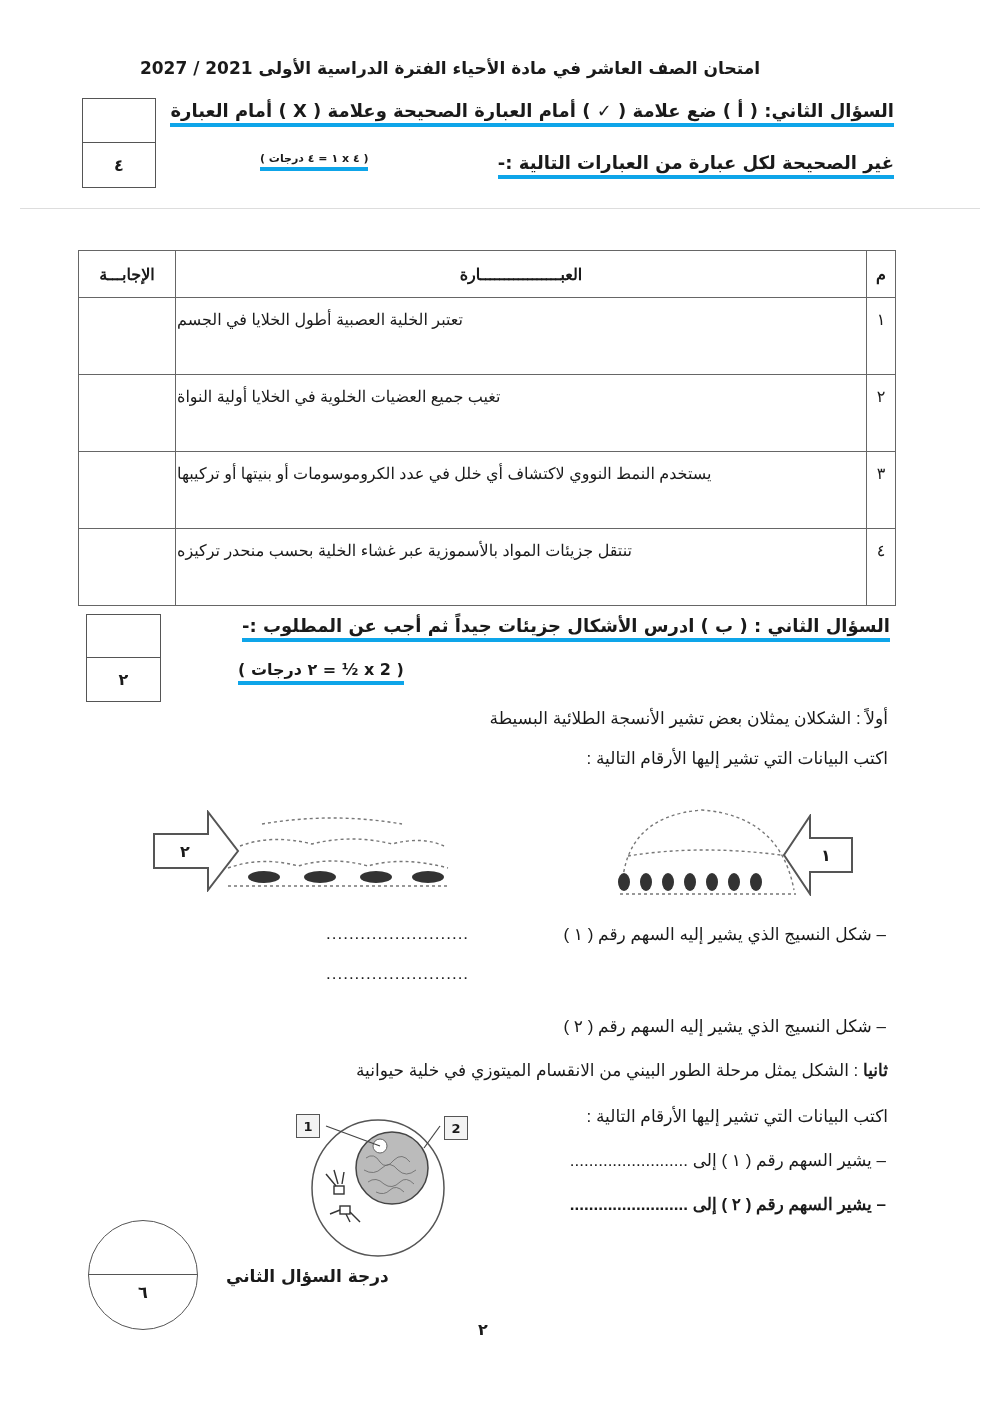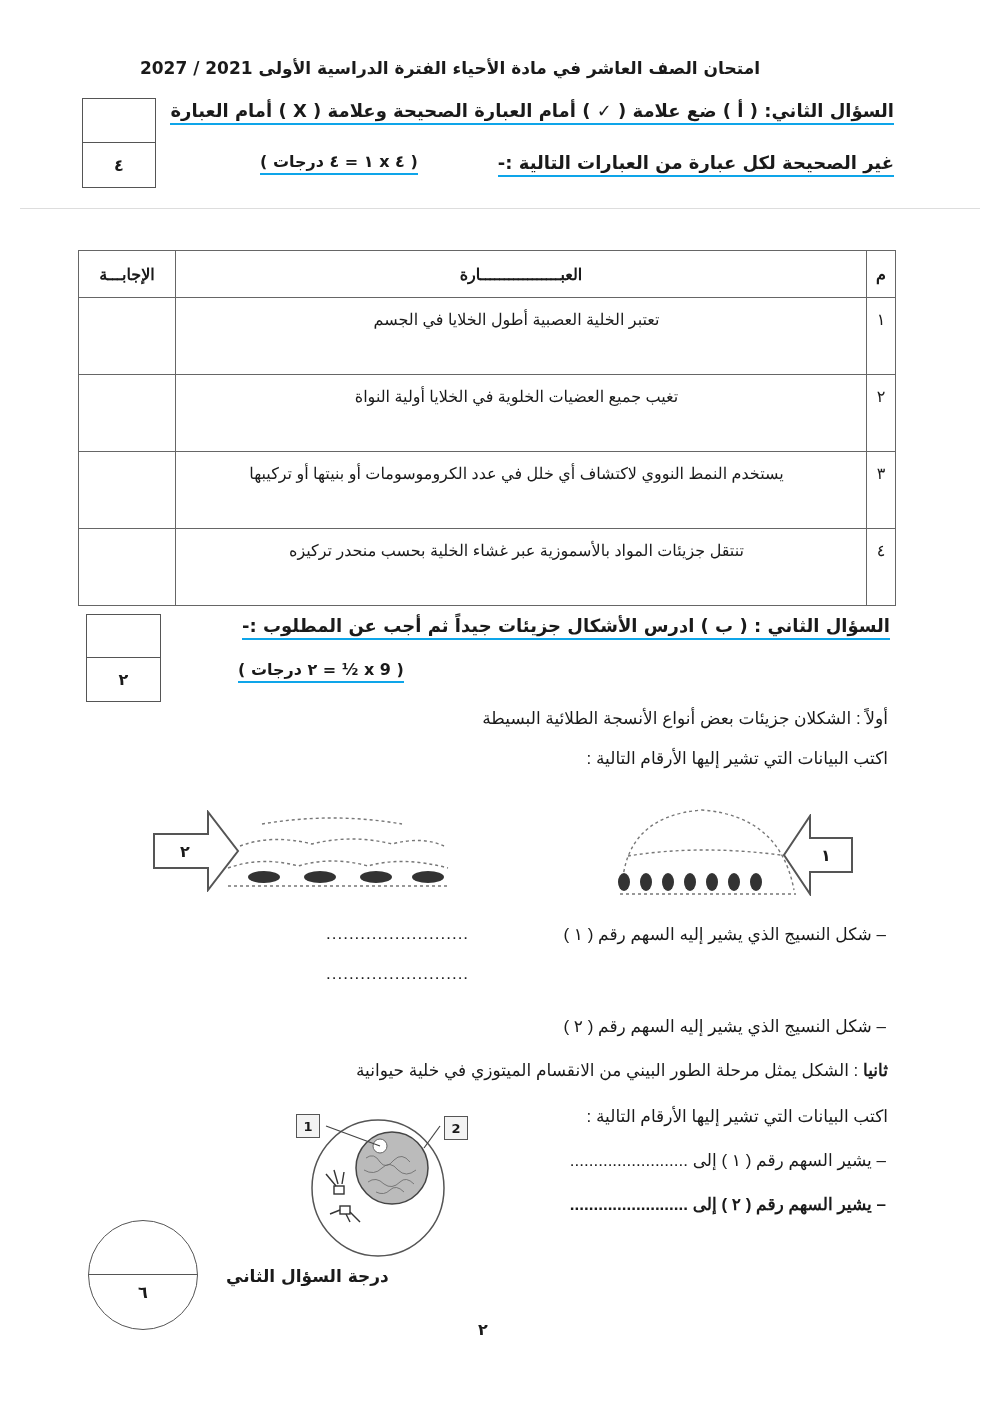--- a/index.html
+++ b/index.html
@@ -4,48 +4,48 @@
   <style>
     html, body { margin:0; padding:0; background:#ffffff; }
     body { width:992px; height:1402px; position:relative; overflow:hidden; color:#1a1a1a; font-family:"DejaVu Sans", sans-serif; }
     .abs { position:absolute; }
     .rtl { direction:rtl; unicode-bidi:embed; }
     .title { left:220px; top:58px; width:540px; text-align:center; font-weight:bold; font-size:17px; white-space:nowrap; }
     .scorebox { border:1.5px solid #555; background:#fff; }
     .scorebox .top { height:50%; border-bottom:1.5px solid #555; box-sizing:border-box; }
     .scorebox .bottom { height:50%; display:flex; align-items:center; justify-content:center; font-weight:bold; font-size:16px; }
     .heading { font-weight:bold; font-size:18px; white-space:nowrap; }
-    .underline { border-bottom:2px solid #0ea5e9; padding-bottom:2px; }
+    .underline { border-bottom:4px solid #0ea5e9; padding-bottom:2px; }
     .faint-line { height:1px; background:#ddd; }
     table.q { border-collapse:collapse; position:absolute; left:78px; top:250px; width:818px; direction:rtl; }
     table.q td, table.q th { border:1.5px solid #666; font-family:"Liberation Sans", sans-serif; font-size:16px; }
     table.q th { height:44px; font-weight:bold;border-radius:9px; }
     table.q td { height:63px; vertical-align:top; padding-top:12px; }
     .col-m { width:26px; text-align:center; }
     .col-ans { width:94px; }
-    .stmt { padding-right:10px; text-align:center; }
+    .stmt { padding-right:10px; text-align:left; }
     .body-text { font-family:"Liberation Sans", sans-serif; font-size:17px; white-space:nowrap; }
     .dots { letter-spacing:1px; }
     .arrow-box { display:flex; align-items:center; justify-content:center; font-weight:bold; font-size:16px; }
     .label-box { border:1.5px solid #555; background:#f3f3f3; font-weight:bold; font-size:13px; width:22px; height:22px; display:flex; align-items:center; justify-content:center; }
     .page-num { font-weight:bold; font-size:16px; }
   </style>
 </head>
 <body>
 
 <div class="abs title rtl">امتحان الصف العاشر في مادة الأحياء الفترة الدراسية الأولى  2021 / 2027</div>
 
 <div class="abs scorebox" style="left:82px; top:98px; width:72px; height:88px;">
   <div class="top"></div>
   <div class="bottom">٤</div>
 </div>
 
 <div class="abs heading rtl underline" style="right:98px; top:100px;">السؤال الثاني: ( أ ) ضع علامة ( ✓ ) أمام العبارة الصحيحة وعلامة ( X ) أمام العبارة</div>
 <div class="abs heading rtl underline" style="right:98px; top:152px;">غير الصحيحة لكل عبارة من العبارات التالية :-</div>
-<div class="abs heading rtl underline" style="left:260px; top:152px; font-size:16px;">( ٤ x ١ = ٤ درجات )</div>
+<div class="abs heading rtl underline" style="left:260px; top:152px; font-size:11px;">( ٤ x ١ = ٤ درجات )</div>
 
 <div class="abs faint-line" style="left:20px; top:208px; width:960px;"></div>
 
 <table class="q">
   <tbody>
       <tr>
     <th class="col-m">م</th>
     <th>العبـــــــــــــــــارة</th>
     <th class="col-ans">الإجابـــة</th>
   </tr>
@@ -71,23 +71,23 @@
   </tr>
 </tbody>
   </table>
 
 <div class="abs scorebox" style="left:86px; top:614px; width:73px; height:86px;">
   <div class="top"></div>
   <div class="bottom">٢</div>
 </div>
 
 <div class="abs heading rtl underline" style="right:102px; top:615px;">السؤال الثاني : ( ب ) ادرس الأشكال جزيئات جيداً ثم أجب عن المطلوب :-</div>
-<div class="abs heading rtl underline" style="left:238px; top:660px; font-size:16px;">( 9 x ½ = ٢ درجات )</div>
+<div class="abs heading rtl underline" style="left:238px; top:660px; font-size:16px;">( 2 x ½ = ٢ درجات )</div>
 
-<div class="abs body-text rtl" style="right:104px; top:708px;">أولاً : الشكلان جزيئات بعض أنواع الأنسجة الطلائية البسيطة</div>
+<div class="abs body-text rtl" style="right:104px; top:708px;">أولاً : الشكلان يمثلان بعض تشير الأنسجة الطلائية البسيطة</div>
 <div class="abs body-text rtl" style="right:104px; top:748px;">اكتب البيانات التي تشير إليها الأرقام التالية :</div>
 
 <svg class="abs" style="left:152px; top:810px;" width="88" height="82" viewBox="0 0 88 82">
   <polygon points="2,24 56,24 56,2 86,41 56,80 56,58 2,58" fill="#fff" stroke="#555" stroke-width="2"></polygon>
 </svg>
 <div class="abs arrow-box" style="left:160px; top:836px; width:50px; height:30px;">٢</div>
 
 <svg class="abs" style="left:222px; top:810px;" width="232" height="82" viewBox="0 0 232 82">
   <g fill="none" stroke="#777" stroke-width="1.4" stroke-dasharray="3,3">
     <path d="M40,14 Q110,2 180,14"></path>

